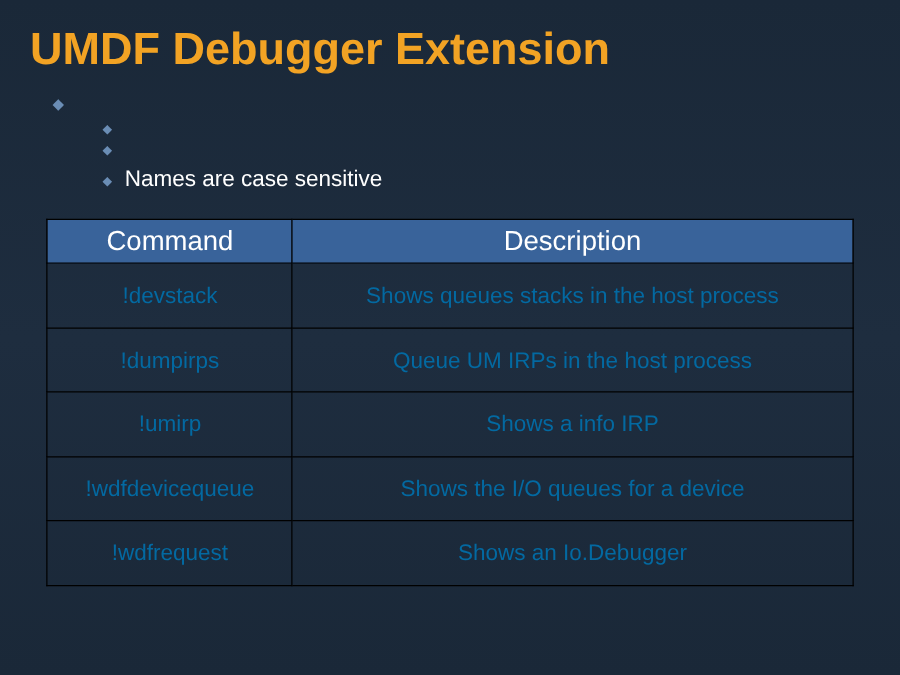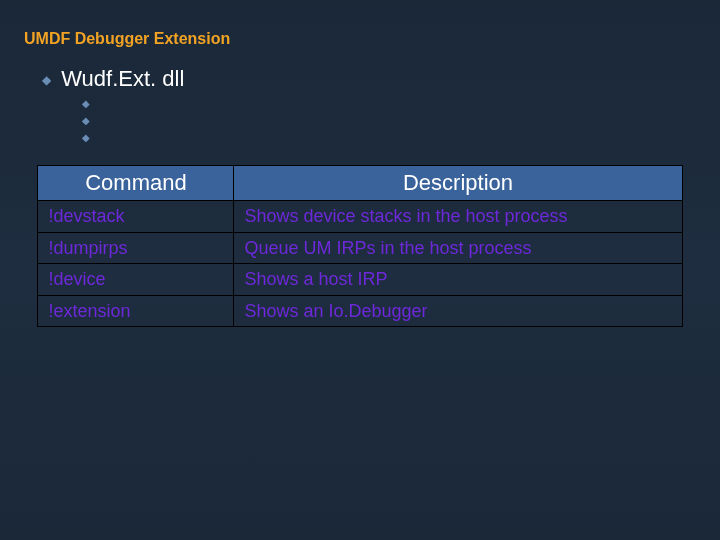--- a/index.html
+++ b/index.html
@@ -13,23 +13,23 @@
     overflow: hidden;
   }
   .slide {
     padding: 18px 24px 20px 24px;
     box-sizing: border-box;
     width: 100%;
     height: 100%;
   }
   .title {
     color: #f2a324;
-    font-size: 16px;
+    font-size: 36px;
     font-weight: bold;
-    margin: 12px 0 18px 0;
+    margin: 0 0 18px 0;
   }
   .level1 {
     margin-left: 18px;
     margin-bottom: 10px;
   }
   .level1-item {
     display: flex;
     align-items: baseline;
     font-size: 22px;
     color: #ffffff;
@@ -68,75 +68,80 @@
     background: #39639a;
     color: #ffffff;
     font-weight: normal;
     font-size: 22px;
     padding: 4px 10px;
     border: 1px solid #000000;
     text-align: center;
   }
   table.cmd td {
     border: 1px solid #000000;
-    padding: 4px 10px;
-    color: #6d28d9;
+    padding: 14px 10px;
+    color: #0369a1;
     vertical-align: top;
     line-height: 1.25;
+    text-align: center;
   }
   table.cmd td.cmd-col {
     width: 175px;
     white-space: nowrap;
   }
 </style>
 </head>
 <body>
 
 <div class="slide">
 
   <h1 class="title">UMDF Debugger Extension</h1>
 
   <div class="level1">
     <div class="level1-item">
       <span class="bullet">◆</span>
-      <span>Wudf.Ext. dll</span>
     </div>
     <div class="level2">
       <div class="level2-item">
         <span class="bullet">◆</span>
       </div>
       <div class="level2-item">
         <span class="bullet">◆</span>
       </div>
       <div class="level2-item">
         <span class="bullet">◆</span>
+        <span>Names are case sensitive</span>
       </div>
     </div>
   </div>
 
   <table class="cmd">
     <thead>
       <tr>
         <th>Command</th>
         <th>Description</th>
       </tr>
     </thead>
     <tbody>
       <tr>
         <td class="cmd-col">!devstack</td>
-        <td>Shows device stacks in the host process</td>
+        <td>Shows queues stacks in the host process</td>
       </tr>
       <tr>
         <td class="cmd-col">!dumpirps</td>
         <td>Queue UM IRPs in the host process</td>
       </tr>
       <tr>
-        <td class="cmd-col">!device</td>
-        <td>Shows a host IRP</td>
+        <td class="cmd-col">!umirp</td>
+        <td>Shows a info IRP</td>
       </tr>
       <tr>
-        <td class="cmd-col">!extension</td>
+        <td class="cmd-col">!wdfdevicequeue</td>
+        <td>Shows the I/O queues for a device</td>
+      </tr>
+      <tr>
+        <td class="cmd-col">!wdfrequest</td>
         <td>Shows an Io.Debugger</td>
       </tr>
     </tbody>
   </table>
 
 </div>
 
 </body></html>

